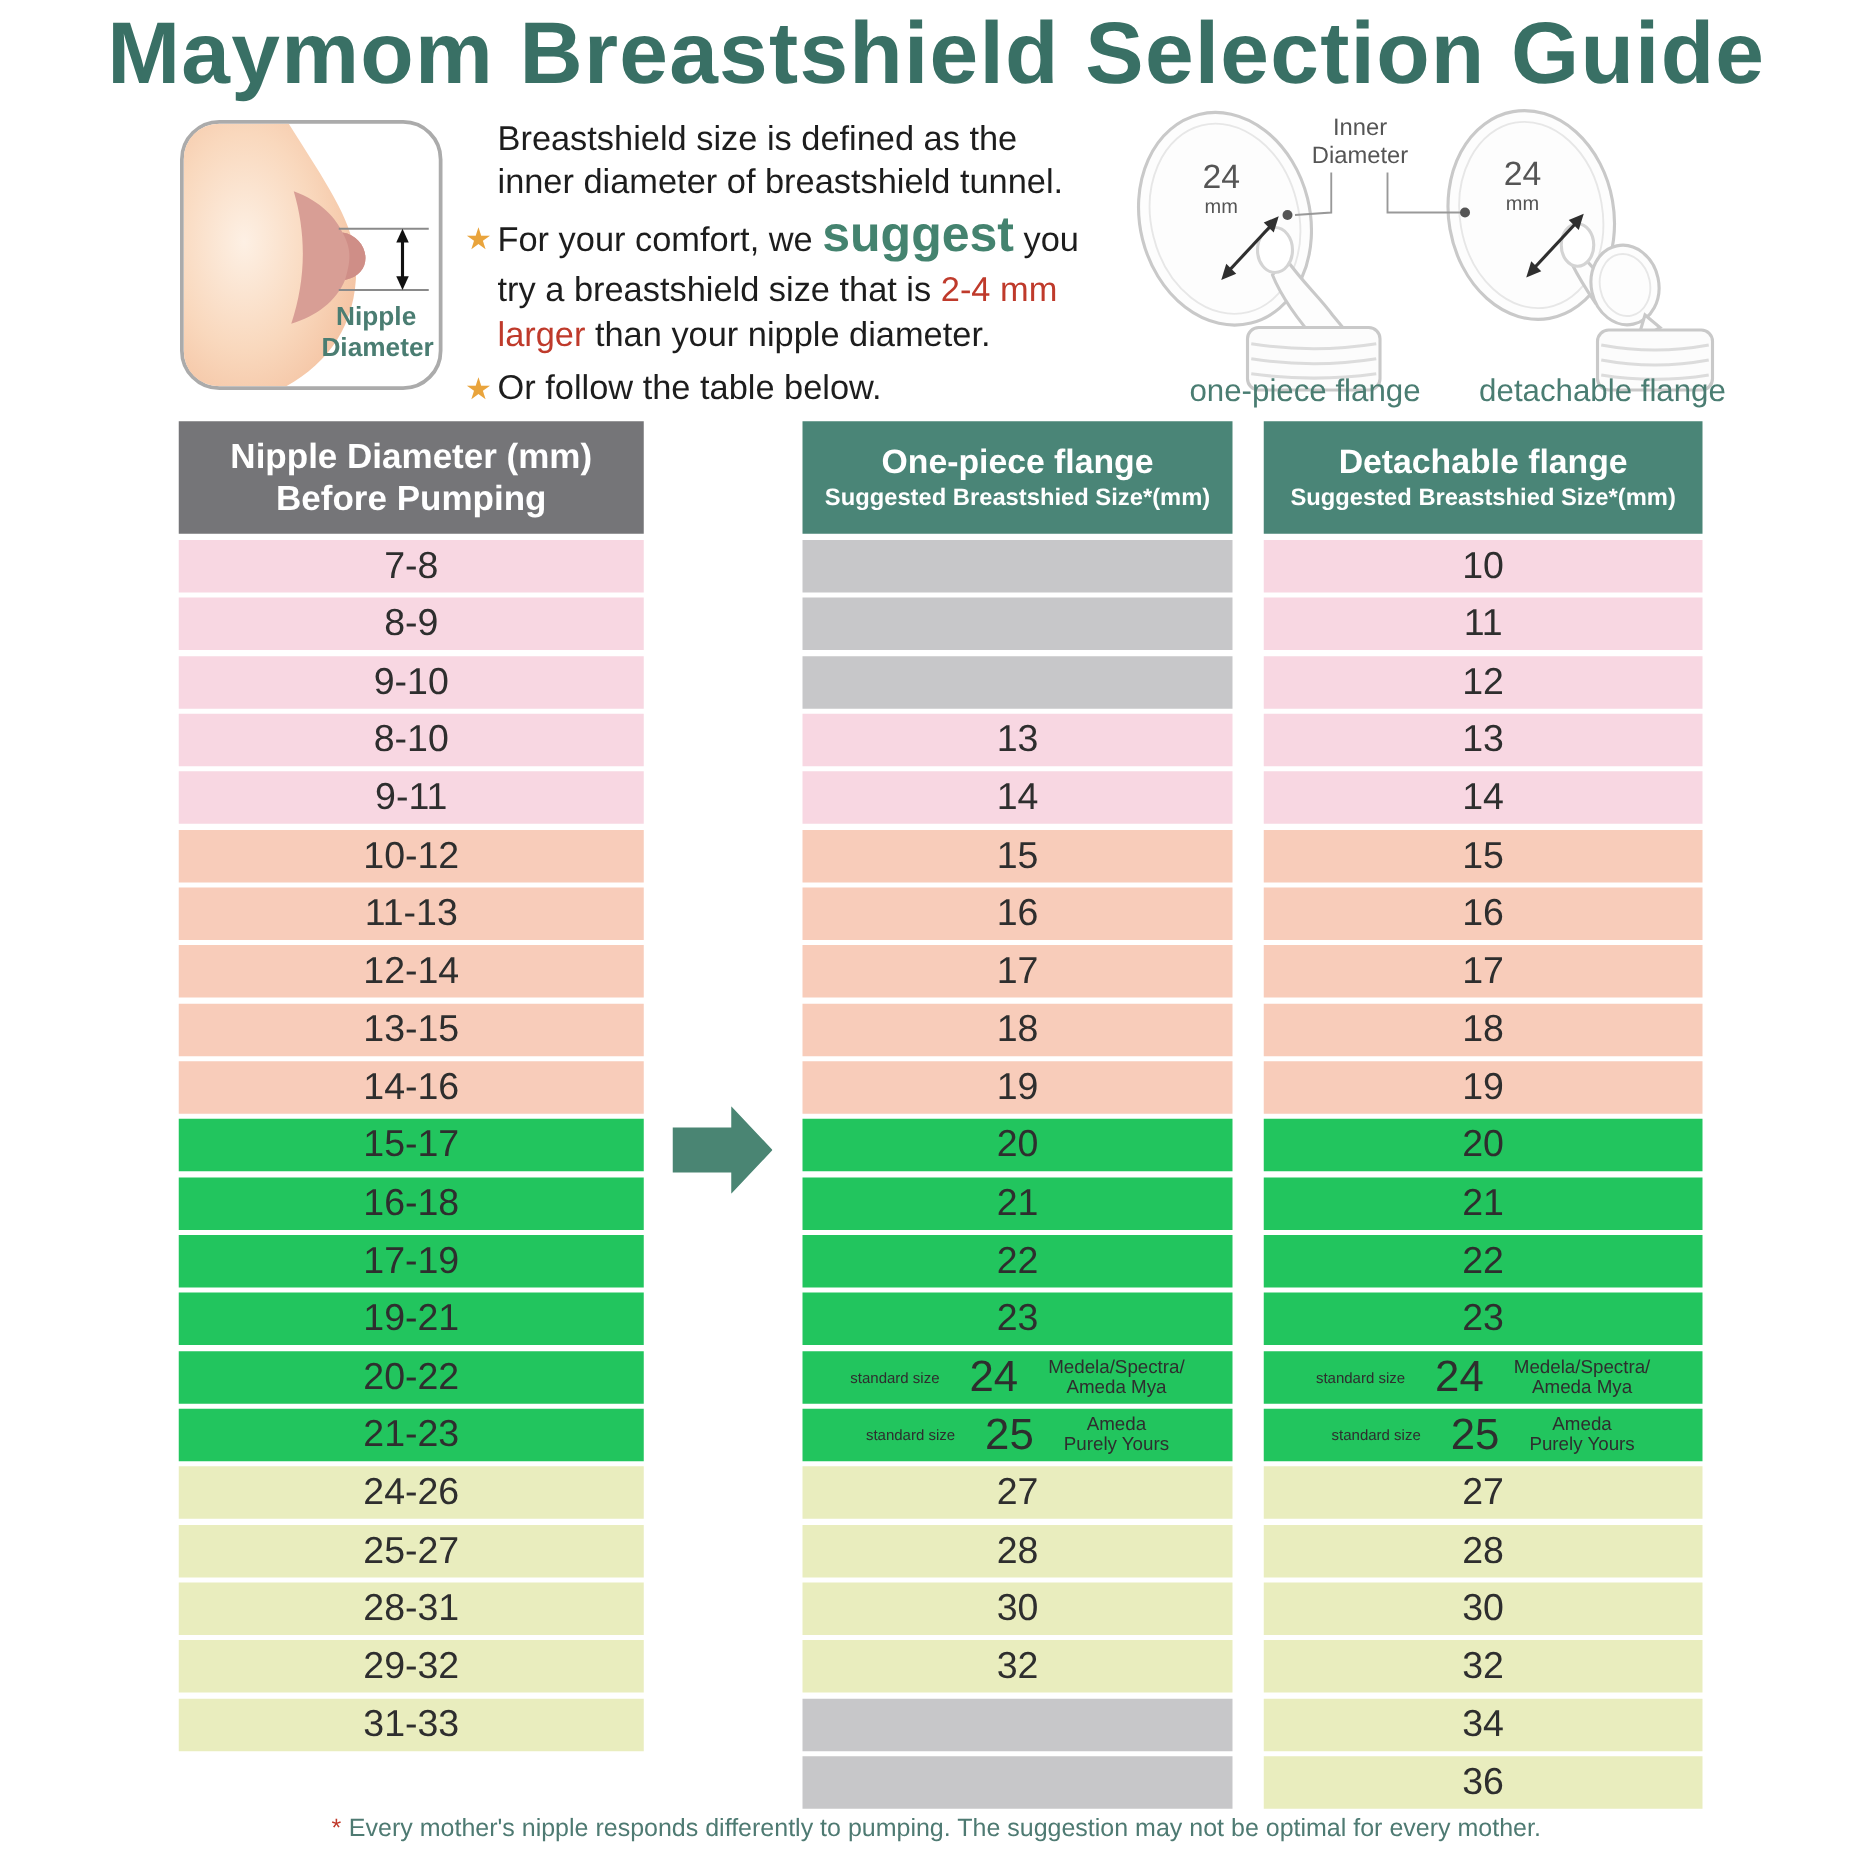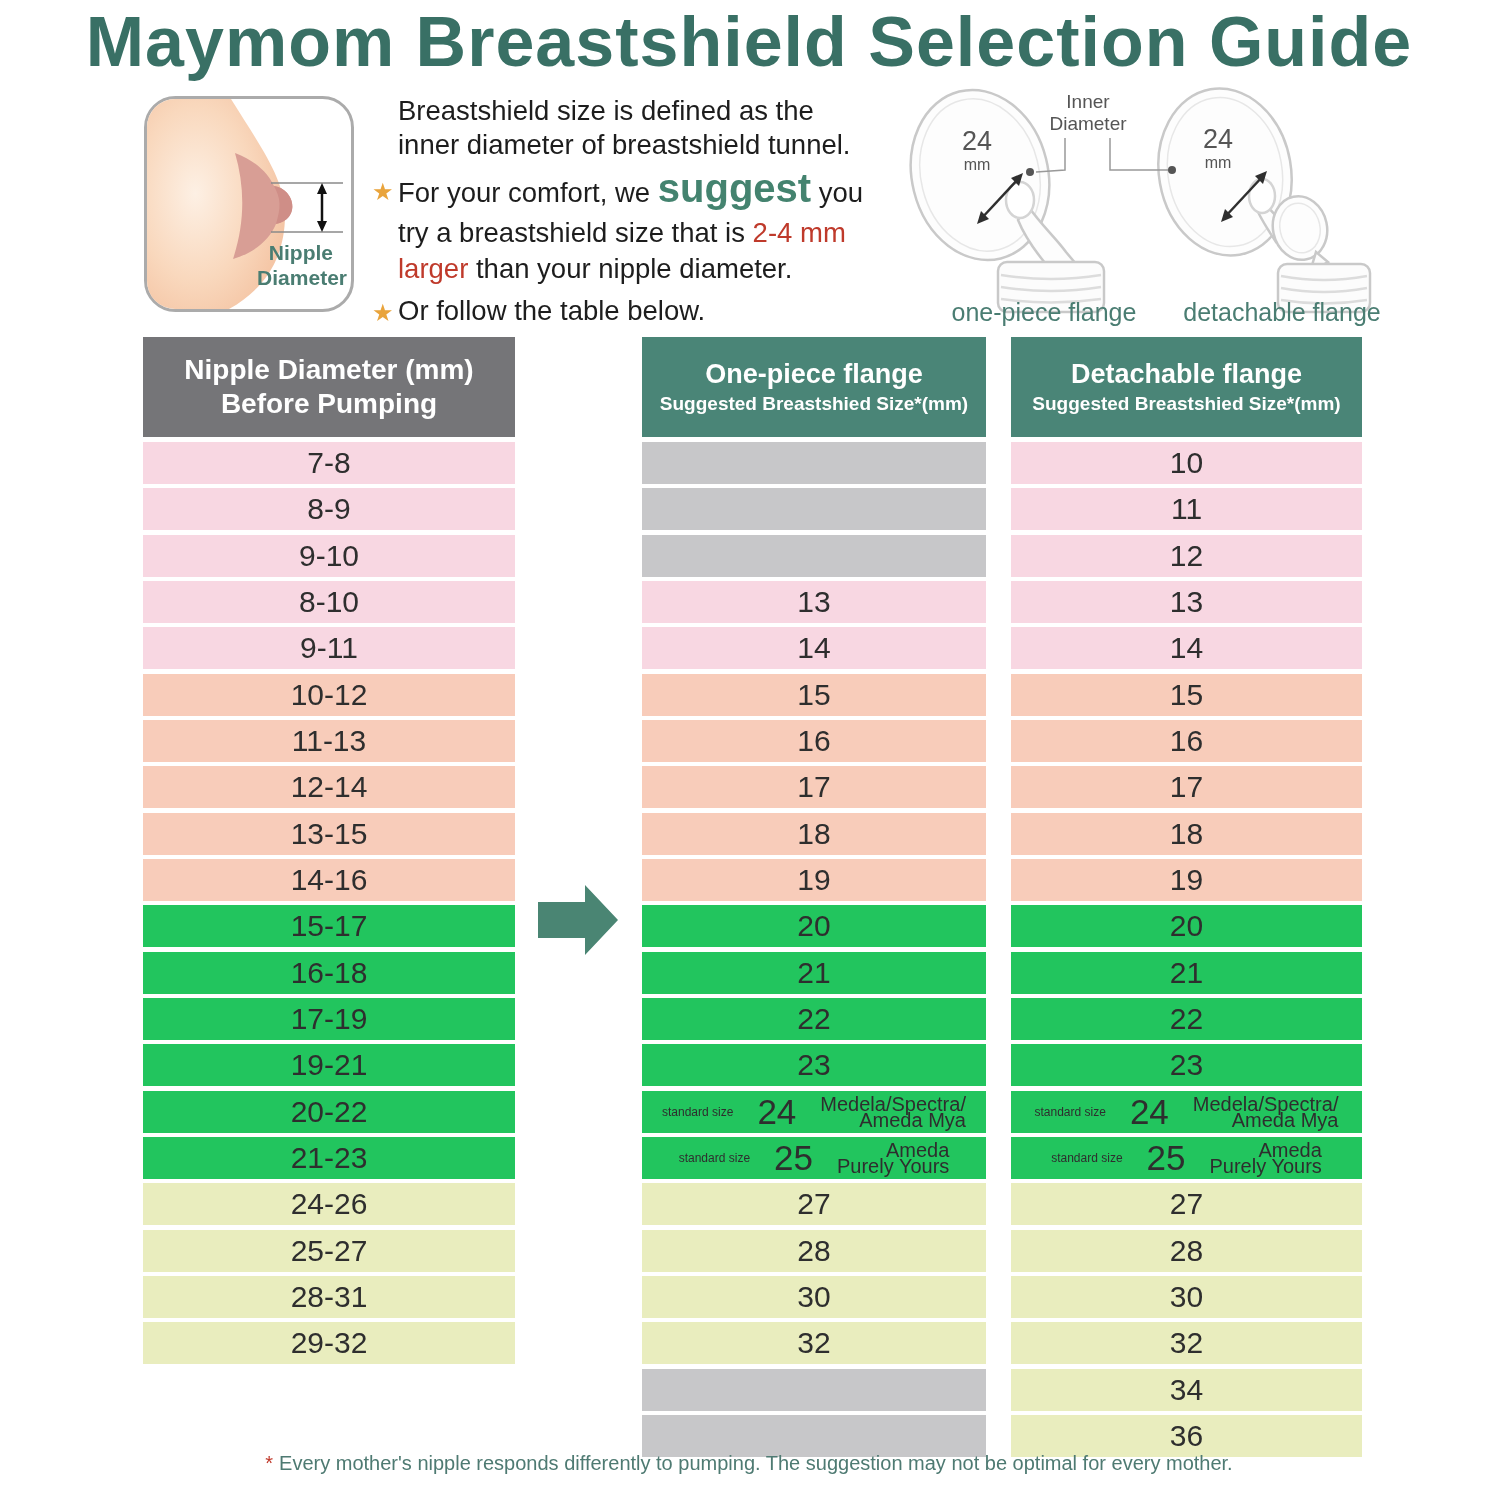--- a/index.html
+++ b/index.html
@@ -27,38 +27,38 @@
   .breast-box{position:absolute;left:143px;top:95px;width:212px;height:218px;}
 
   
   .flanges{position:absolute;left:880px;top:80px;width:540px;height:250px;}
 
   
   .col{position:absolute;top:337px;}
   #col1{left:143px;width:372px;}
   #col2{left:642px;width:344px;}
   #col3{left:1011px;width:351px;}
-  .hdr{height:100px;margin-bottom:5px;display:flex;flex-direction:column;
+  .hdr{height:90px;margin-bottom:5px;display:flex;flex-direction:column;
        justify-content:center;text-align:center;color:#ffffff;}
   .hdr-gray{background:#757578;}
   .hdr-teal{background:#4a8577;}
   .hdr .h-line1{font-size:27px;font-weight:bold;line-height:33px;}
   .hdr .h-line2{font-size:19px;font-weight:bold;line-height:26px;}
   #col1 .h-line1,#col1 .h-line2{font-size:28px;font-weight:bold;line-height:34px;}
   .cell{height:42px;margin-bottom:4.33px;display:flex;align-items:center;justify-content:center;
         font-size:30px;color:#2e2e2e;}
   .tone-pink{background:#f8d7e2;}
   .tone-salmon{background:#f8ccba;}
   .tone-blue{background:#22c55e;}
   .tone-yellow{background:#e9edbe;}
   .tone-gray{background:#c7c7c9;}
   .cell-std{gap:24px;padding:0 14px;}
   .std-label{font-size:12px;color:#2e2e2e;white-space:nowrap;}
   .std-num{font-size:35px;color:#2e2e2e;}
-  .std-note{font-size:20px;line-height:16px;color:#2e2e2e;text-align:right;white-space:nowrap;}
+  .std-note{font-size:15px;line-height:16px;color:#2e2e2e;text-align:center;white-space:nowrap;}
 
   
   .big-arrow{position:absolute;left:538px;top:885px;width:80px;height:70px;}
 
   
   .footnote{position:absolute;left:0;top:1452px;width:100%;text-align:center;
             font-size:20px;color:#4e7a72;}
   .footnote .fstar{color:#c0392b;margin-right:6px;}
 
   svg text{font-family:"Liberation Sans", sans-serif;}
@@ -190,20 +190,21 @@
         <div class="cell tone-blue">15-17</div>
         <div class="cell tone-blue">16-18</div>
         <div class="cell tone-blue">17-19</div>
         <div class="cell tone-blue">19-21</div>
         <div class="cell tone-blue">20-22</div>
         <div class="cell tone-blue">21-23</div>
         <div class="cell tone-yellow">24-26</div>
         <div class="cell tone-yellow">25-27</div>
         <div class="cell tone-yellow">28-31</div>
         <div class="cell tone-yellow">29-32</div>
+        <div class="cell tone-yellow">31-33</div>
       </div>
   </div>
 
   <div class="col" id="col2">
     <div class="hdr hdr-teal">
       <div class="h-line1">One-piece flange</div>
       <div class="h-line2">Suggested Breastshied Size*(mm)</div>
     </div>
     <div id="col2-cells">
         <div class="cell tone-gray"></div>

